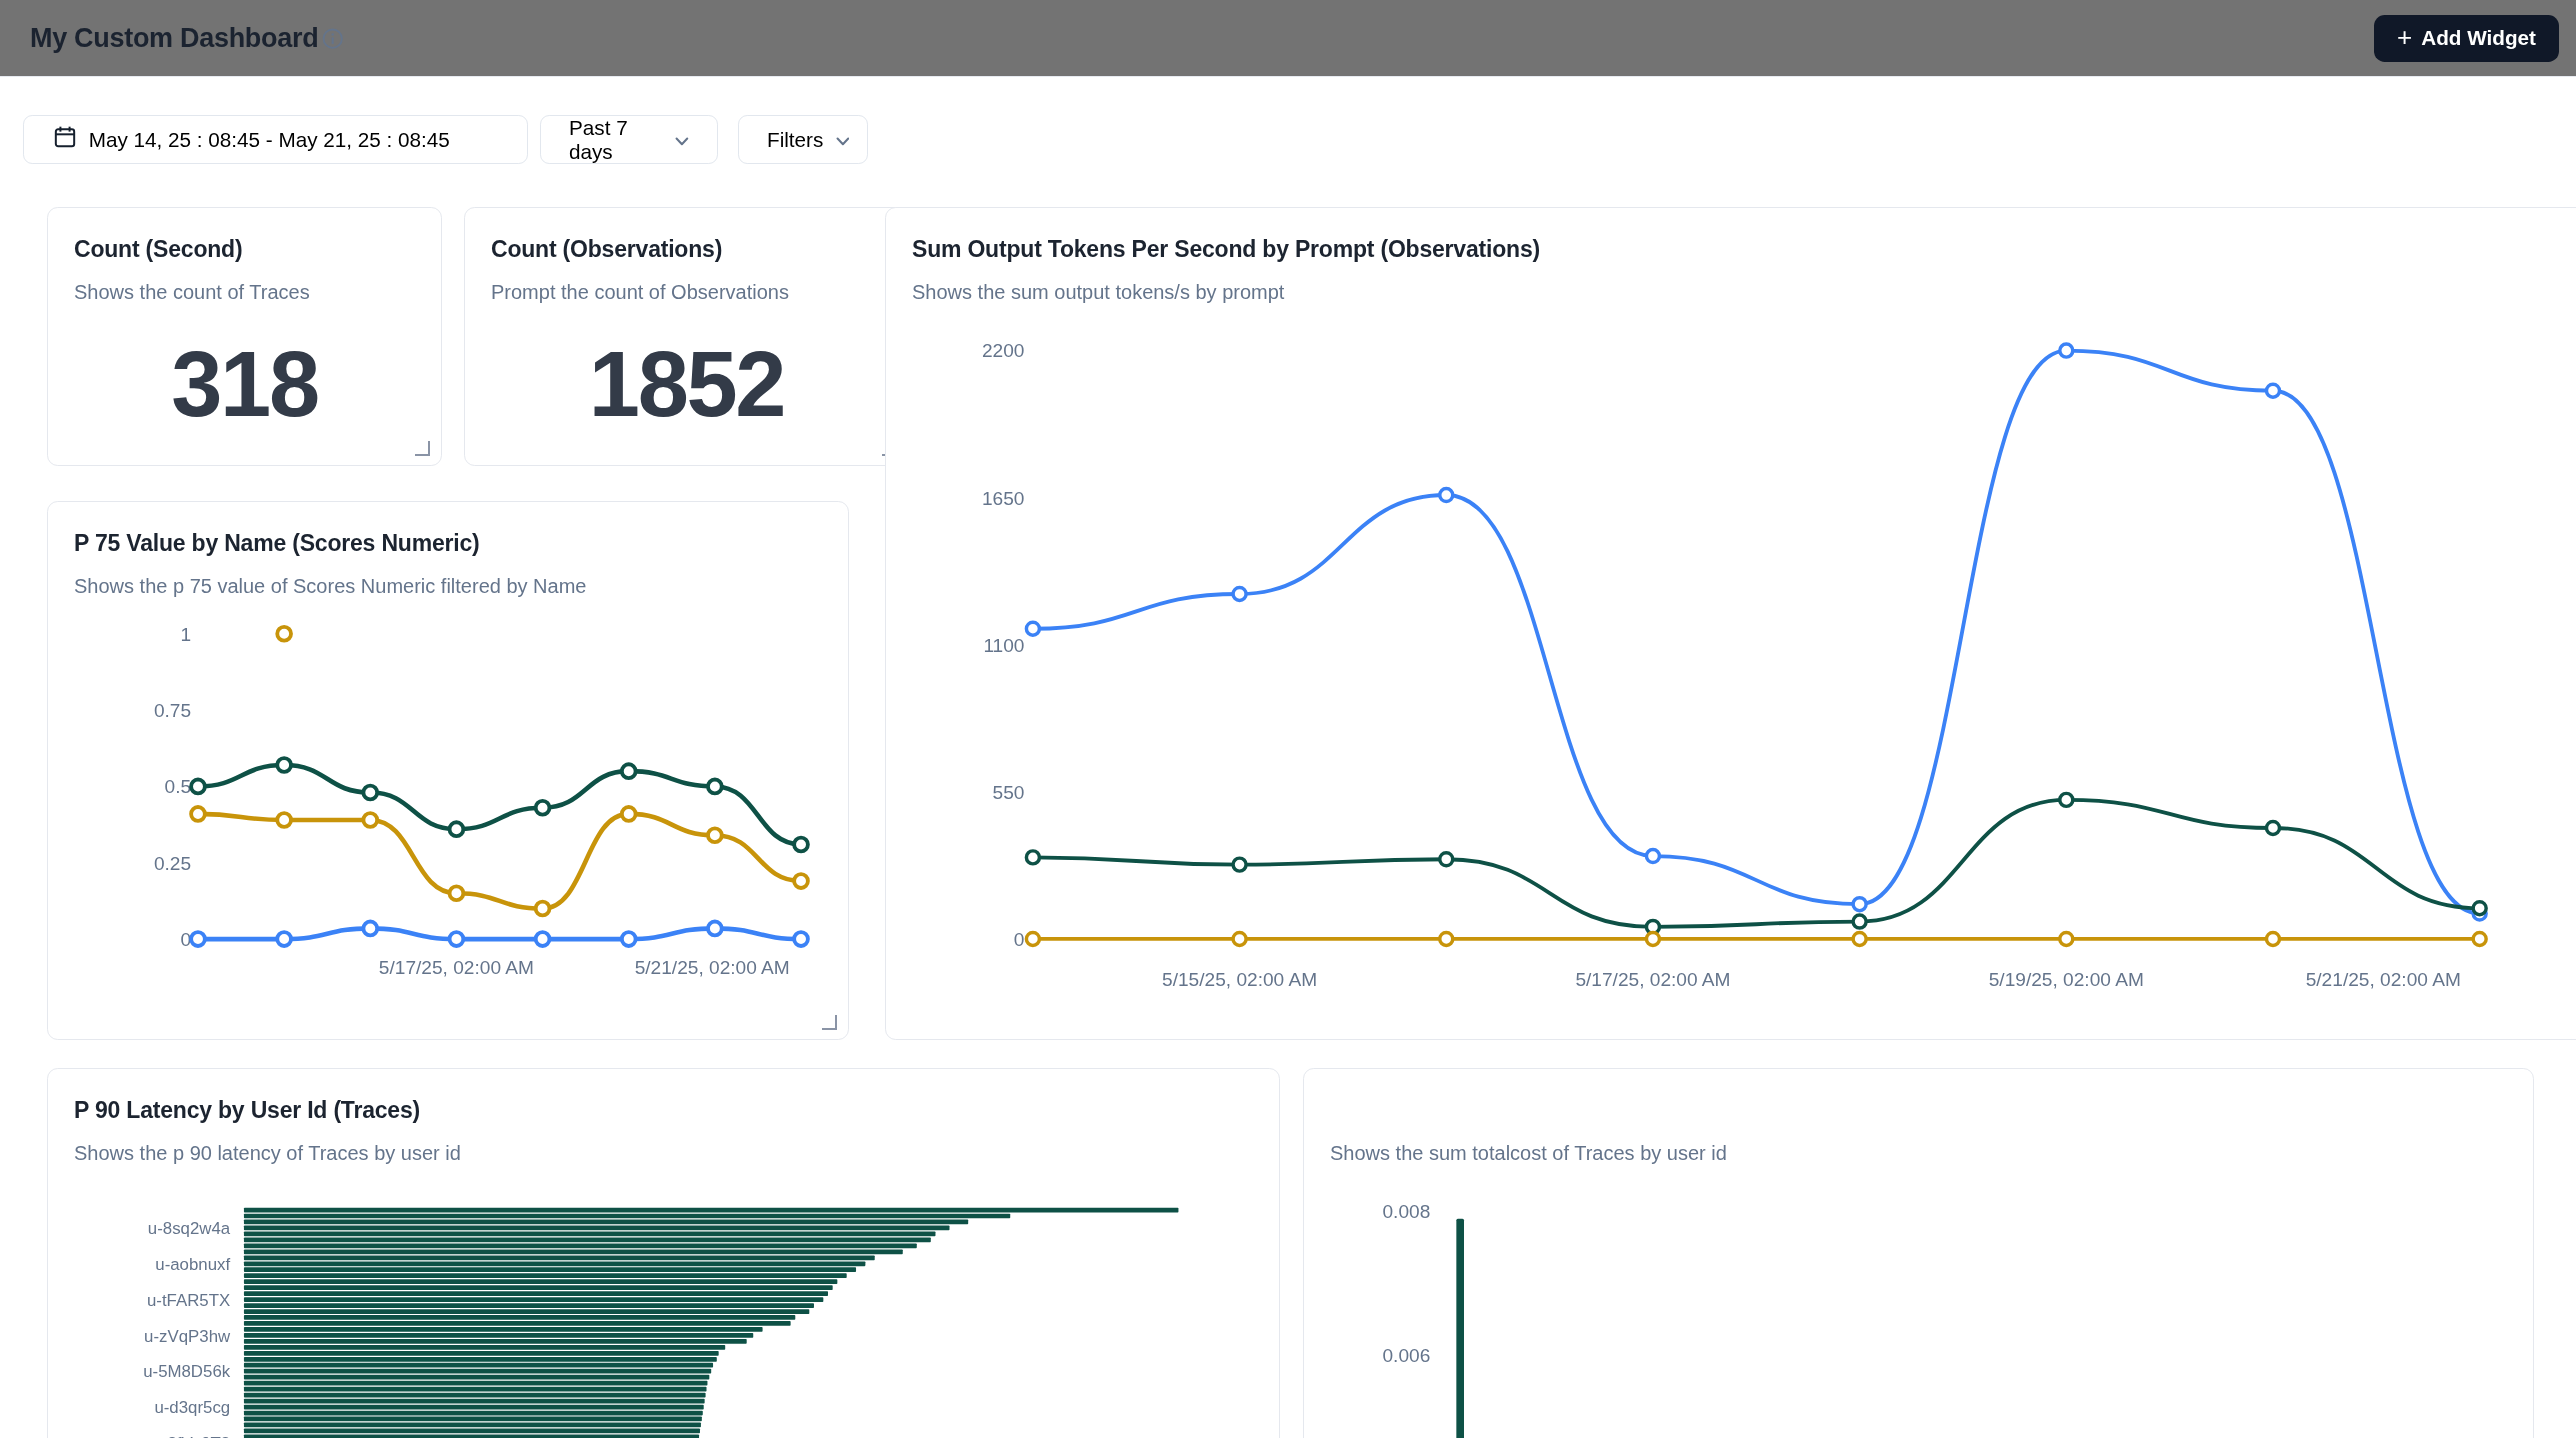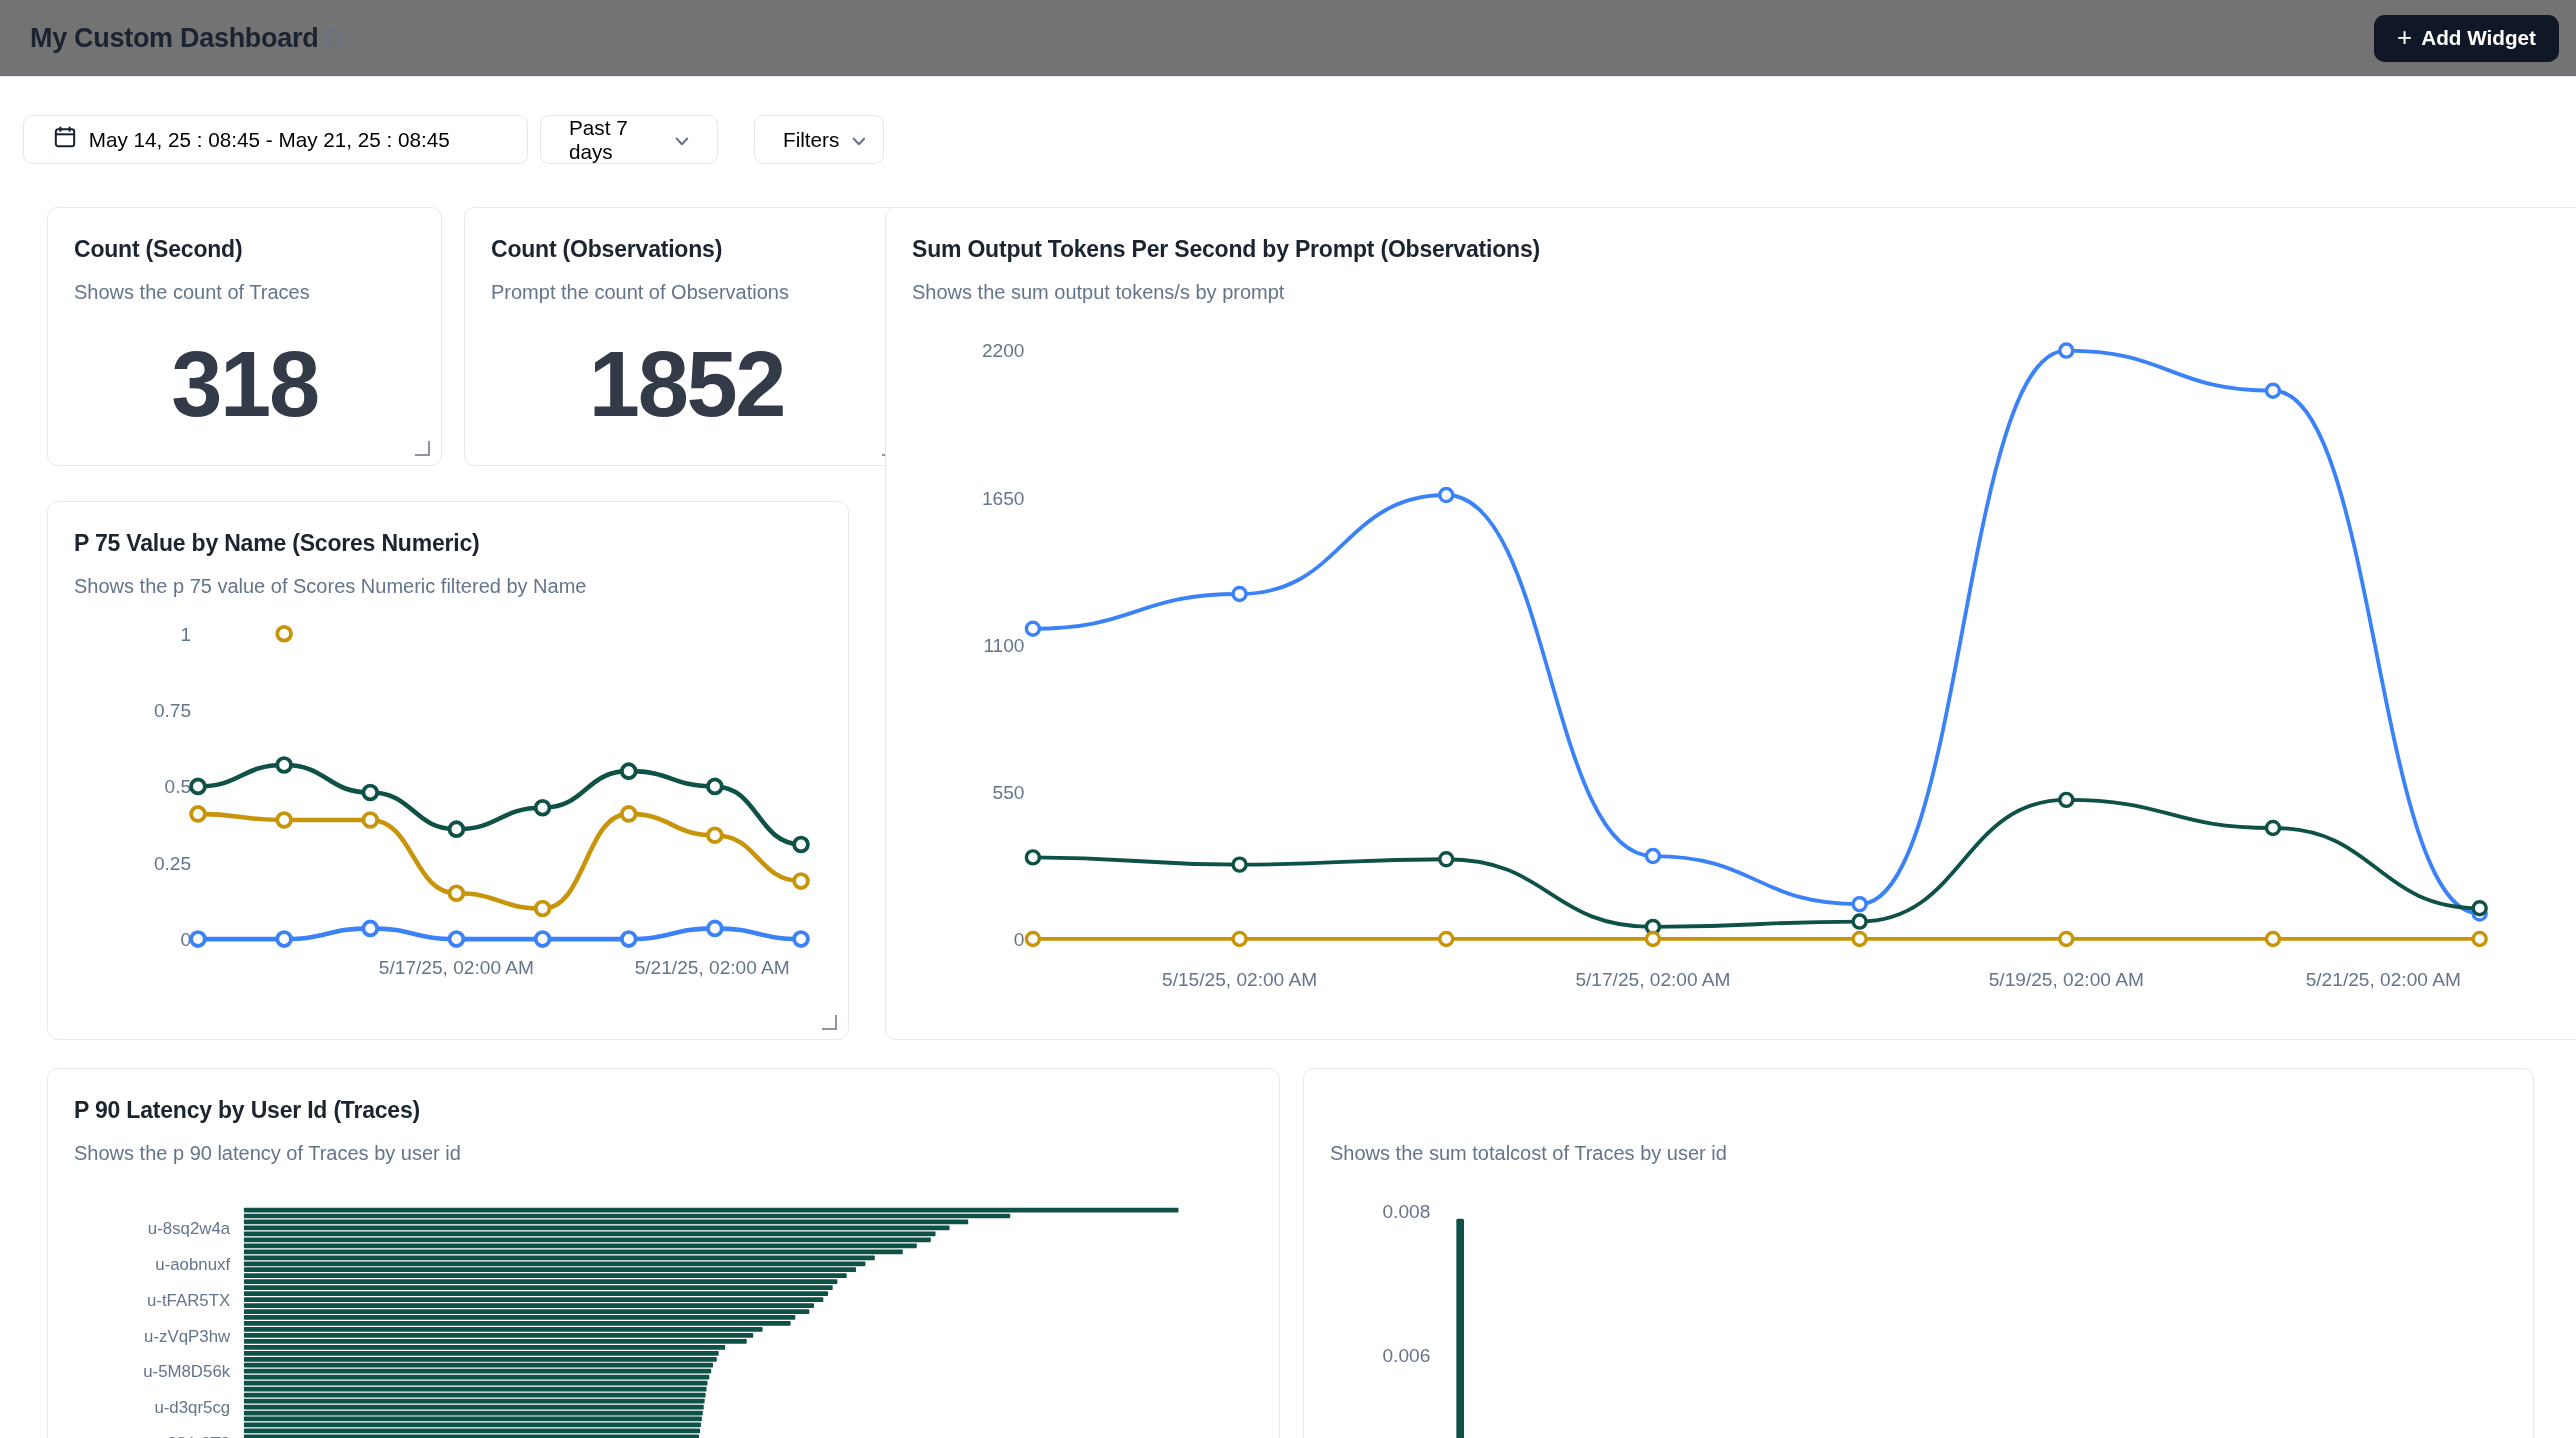--- a/index.html
+++ b/index.html
@@ -29,21 +29,21 @@
   .plus-glyph{font-size:26px;font-weight:400;line-height:1;margin-top:-2.3px;}
   
   .tool-btn{
     position:absolute;top:115px;height:49px;background:#ffffff;
     border:1.5px solid #e2e7ee;border-radius:9.2px;box-sizing:border-box;
     display:flex;align-items:center;gap:10.7px;padding:0 28px;
     font-size:20.7px;color:#000000;cursor:pointer;
   }
   .date-btn{left:23px;width:505px;font-weight:500;}
   .preset-btn{left:540px;width:178px;font-weight:500;}
-  .filters-btn{left:754px;width:130px;font-weight:500;}
+  .filters-btn{left:738px;width:130px;font-weight:500;}
   .chev{margin-left:1.5px;}
   
   .card{
     position:absolute;background:#ffffff;border:1.5px solid #e5e8ee;
     border-radius:10.7px;box-sizing:border-box;overflow:hidden;
   }
   .card-title{
     position:absolute;left:26px;top:27.6px;right:23px;
     font-size:23px;font-weight:600;color:#1c2430;letter-spacing:-0.2px;
     white-space:nowrap;overflow:hidden;

